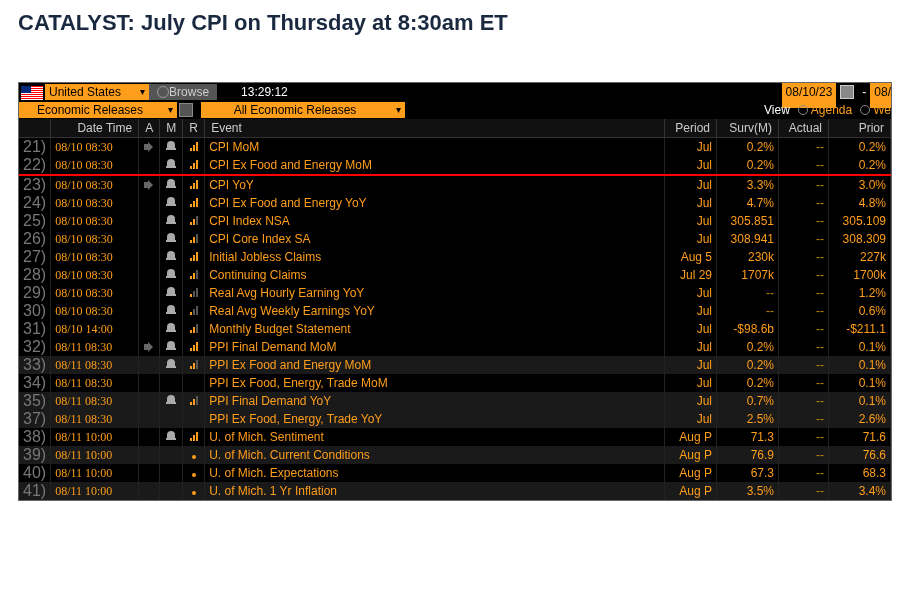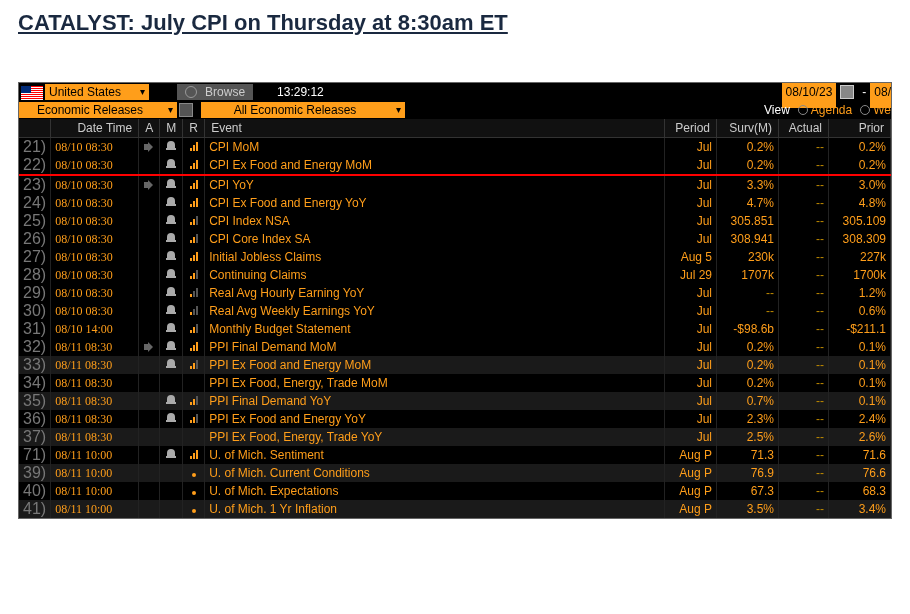--- a/index.html
+++ b/index.html
@@ -6,21 +6,20 @@
   body {
     font-family: Arial, Helvetica, sans-serif;
     background: #fff;
     width: 910px;
   }
   .headline {
     font-size: 22px;
     font-weight: 700;
     color: #1a2940;
     padding: 10px 14px 18px 18px;
-    text-decoration: underline;
   }
   .terminal {
     margin: 28px 18px 0 18px;
     background: #000;
     color: #ff9e1a;
     font-family: Verdana, Tahoma, sans-serif;
     font-size: 12px;
     line-height: 16px;
     border: 1px solid #666;
     overflow: hidden;
@@ -63,22 +62,21 @@
     position:absolute;
     right:4px;
     font-size:10px;
   }
   .btn-grey {
     background: #555;
     color: #ccc;
     padding: 0 8px;
     height: 16px;
     display:flex; align-items:center;
-    margin-left: 28px;
-    gap:8px;
+    gap:0;
   }
   .clock { color: #fff; margin-left: 24px; }
   .spacer { flex: 1; }
   .date-chip {
     background: #ff9e1a; color:#000;
     padding: 0 4px; height:32px;
     display:flex; align-items:center;
   }
   .calicon {
     width:14px;height:14px;
@@ -461,50 +459,34 @@
               <span class="b1"></span>
               <span class="b2"></span>
               <span class="b3g"></span>
             </span></td>
           <td class="evt">PPI Final Demand YoY</td>
           <td class="period">Jul</td>
           <td class="num">0.7%</td>
           <td class="num"><span class="dash2">--</span></td>
           <td class="num">0.1%</td>
         </tr>
-        <tr class="">
-          <td class="rownum">36)</td>
-          <td class="dt">08/11 08:30</td>
-          <td class="iconcell"></td>
-          <td class="iconcell"><span class="belli"></span></td>
-          <td class="iconcell"><span class="bars">
-              <span class="b1"></span>
-              <span class="b2"></span>
-              <span class="b3g"></span>
-            </span></td>
-          <td class="evt">PPI Ex Food and Energy YoY</td>
-          <td class="period">Jul</td>
-          <td class="num">2.3%</td>
-          <td class="num"><span class="dash2">--</span></td>
-          <td class="num">2.4%</td>
-        </tr>
         <tr class="alt">
           <td class="rownum">37)</td>
           <td class="dt">08/11 08:30</td>
           <td class="iconcell"></td>
           <td class="iconcell"></td>
           <td class="iconcell"></td>
           <td class="evt">PPI Ex Food, Energy, Trade YoY</td>
           <td class="period">Jul</td>
           <td class="num">2.5%</td>
           <td class="num"><span class="dash2">--</span></td>
           <td class="num">2.6%</td>
         </tr>
         <tr class="">
-          <td class="rownum">71)</td>
+          <td class="rownum">38)</td>
           <td class="dt">08/11 10:00</td>
           <td class="iconcell"></td>
           <td class="iconcell"><span class="belli"></span></td>
           <td class="iconcell"><span class="bars">
               <span class="b1"></span>
               <span class="b2"></span>
               <span class="b3"></span>
             </span></td>
           <td class="evt">U. of Mich. Sentiment</td>
           <td class="period">Aug P</td>

